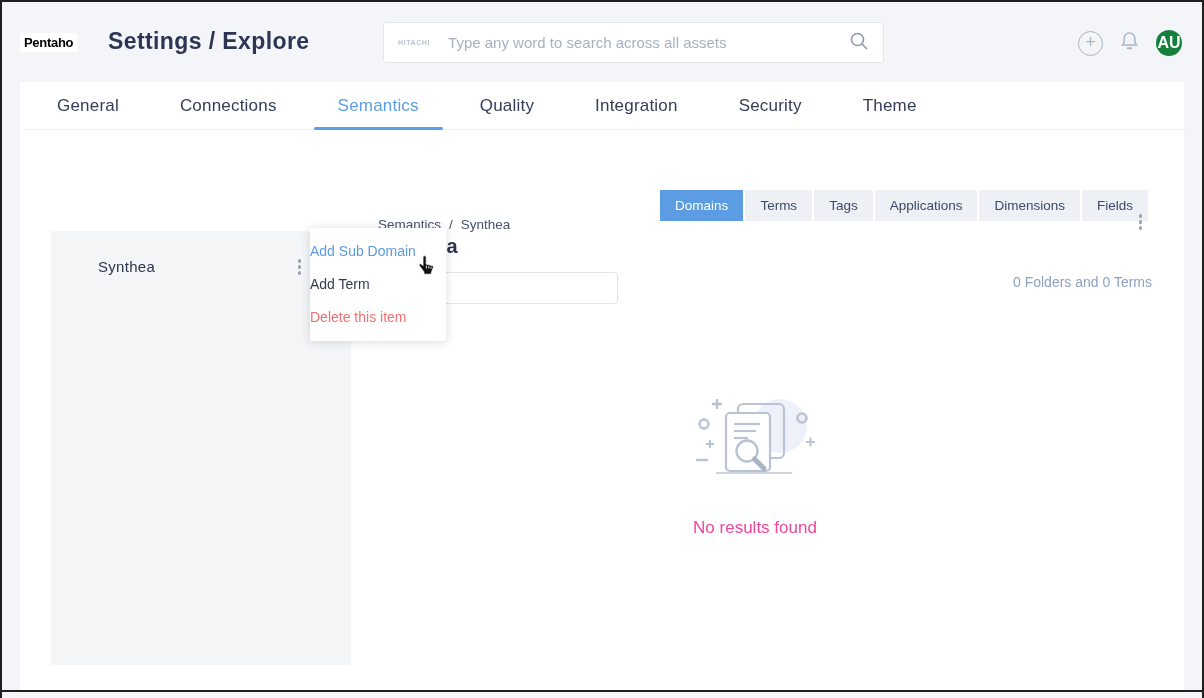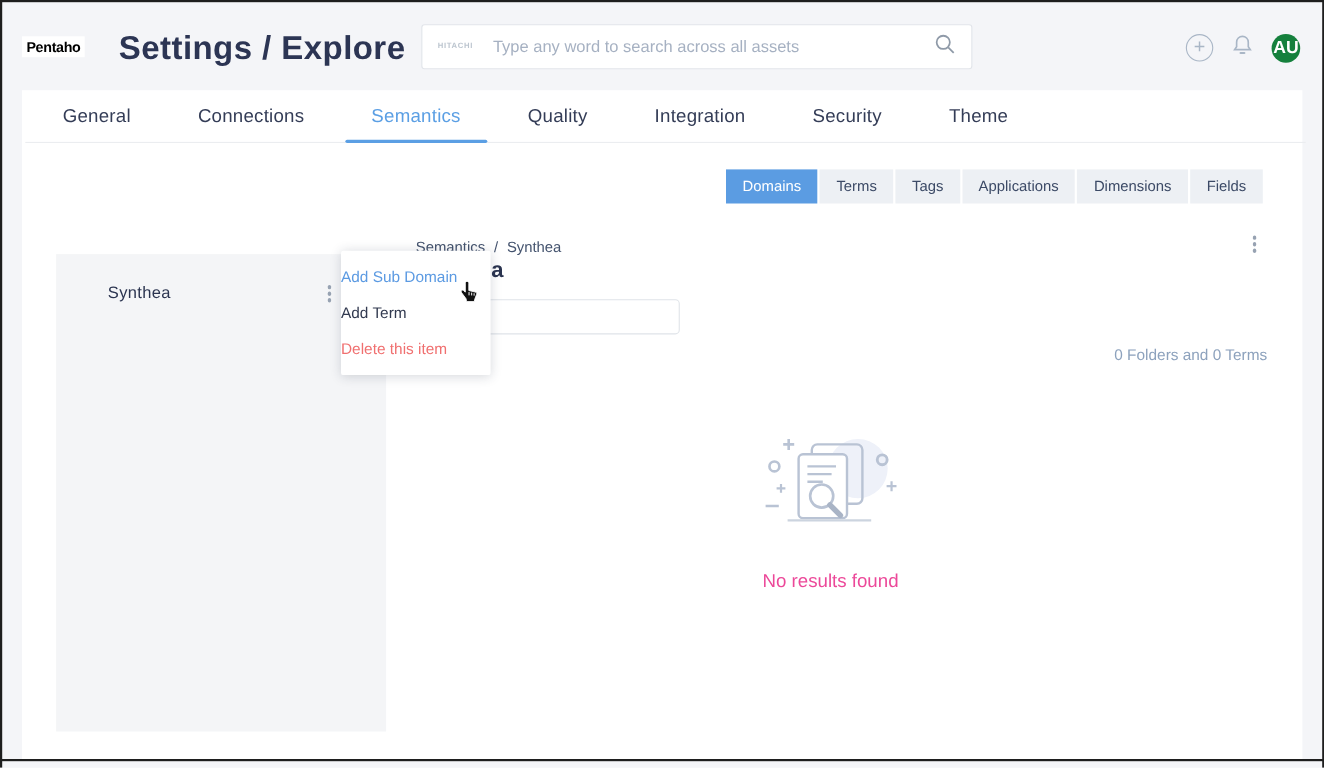--- a/index.html
+++ b/index.html
@@ -10,21 +10,21 @@
     font-family: "Liberation Sans", sans-serif;
     overflow: hidden;
   }
   .outer-border { position:absolute; inset:0; border:2px solid #1e1e1e; border-bottom:none; pointer-events:none; z-index:60; }
   .bottom-edge { position:absolute; left:0; top:690px; width:1204px; height:2px; background:#1e1e1e; z-index:61; }
 
   
   .header { position:absolute; left:0; top:2px; width:1204px; height:80px; }
   .logo { position:absolute; left:20px; top:31px; background:#fff; padding:2px 4px;
           font-size:13px; font-weight:bold; color:#000; letter-spacing:-0.3px; }
-  .page-title { position:absolute; left:108px; top:26px; font-size:30px; font-weight:600;
+  .page-title { position:absolute; left:108px; top:26px; font-size:23px; font-weight:600;
           color:#2c3554; letter-spacing:0.4px; }
   .global-search { position:absolute; left:383px; top:20px; width:501px; height:41px;
           background:#fff; border:1px solid #e2e5ea; border-radius:3px;
           display:flex; align-items:center; }
   .search-brand { margin-left:14px; font-size:7px; font-weight:bold; color:#bcc5cf; letter-spacing:0.6px; }
   .global-search input { flex:1; margin-left:18px; border:none; outline:none; font-size:15px;
           color:#55606e; background:transparent; font-family:"Liberation Sans", sans-serif; }
   .global-search input::placeholder { color:#a6b1c2; }
   .search-glyph { margin-right:14px; }
   .hdr-icons { position:absolute; right:22px; top:28px; display:flex; align-items:center; gap:16px; }
@@ -38,42 +38,42 @@
 
   .tabbar { position:absolute; left:3px; top:0; width:1164px; height:48px;
           border-bottom:1px solid #ebedf0; display:flex; align-items:stretch; padding-left:10px; }
   .tab { padding:0 24px; display:flex; align-items:center; font-size:17px; color:#343d57;
           font-weight:500; letter-spacing:0.2px; position:relative; margin-right:13px; cursor:pointer; }
   .tab.active { color:#5b9fe4; }
   .tab.active::after { content:""; position:absolute; left:0; right:0; bottom:-1px; height:3px;
           background:#5b9fe4; border-radius:2px; }
 
   .segments { position:absolute; right:36px; top:72px; display:flex; gap:2px; }
-  .segment { padding:8px 15px; font-size:13.5px; background:#edf0f4; color:#3c4a66; cursor:pointer; }
+  .segment { padding:8px 15px; font-size:13.5px; background:#edf0f4; color:#3c4a66; cursor:pointer;margin-top:36px; }
   .segment.active { background:#5b9ce2; color:#fff; }
 
   .breadcrumb { position:absolute; left:358px; top:135px; font-size:13.5px; color:#44536e; display:flex; gap:8px; }
   .breadcrumb .crumb-link { cursor:pointer; }
 
   .kebab { display:inline-flex; flex-direction:column; gap:2.5px; align-items:center; cursor:pointer; padding:3px; }
   .kebab i { width:3.5px; height:3.5px; border-radius:50%; background:#97a2b2; display:block; }
   .content-kebab { position:absolute; right:39px; top:129px; }
 
   .left-panel { position:absolute; left:31px; top:149px; width:300px; height:434px; background:#f4f5f7; }
   .left-panel .node-label { position:absolute; left:47px; top:27px; font-size:15px; font-weight:500;
           color:#2b3450; letter-spacing:0.3px; }
   .left-panel .kebab { position:absolute; right:47px; top:25px; }
 
   .detail-heading { position:absolute; left:358px; top:153px; font-size:20px; font-weight:600;
           color:#2b3450; letter-spacing:0.3px; }
   .detail-search { position:absolute; left:352px; top:190px; width:246px; height:32px;
           border:1px solid #e0e4e9; border-radius:4px; padding:0 12px; font-size:14.5px;
           color:#44506a; outline:none; font-family:"Liberation Sans", sans-serif; }
   .detail-search::placeholder { color:#a9b4c2; }
-  .summary { position:absolute; right:32px; top:192px; font-size:14px; color:#8da2bd;margin-top:40px; }
+  .summary { position:absolute; right:32px; top:192px; font-size:14px; color:#8da2bd; }
 
   .empty-state { position:absolute; left:575px; top:312px; width:320px; text-align:center; }
   .empty-text { margin-top:16px; font-size:17px; color:#ec4899; }
 
   
   .context-menu { position:absolute; left:310px; top:228px; width:136px; background:#fff;
           box-shadow:0 1px 10px rgba(40,50,70,0.18); border-radius:2px; padding:7px 0; z-index:40; }
   .menu-item { height:33px; line-height:33px; font-size:14px; color:#323a50; cursor:pointer; }
   .menu-item.accent { color:#5b9ae2; }
   .menu-item.danger { color:#f07070; }

